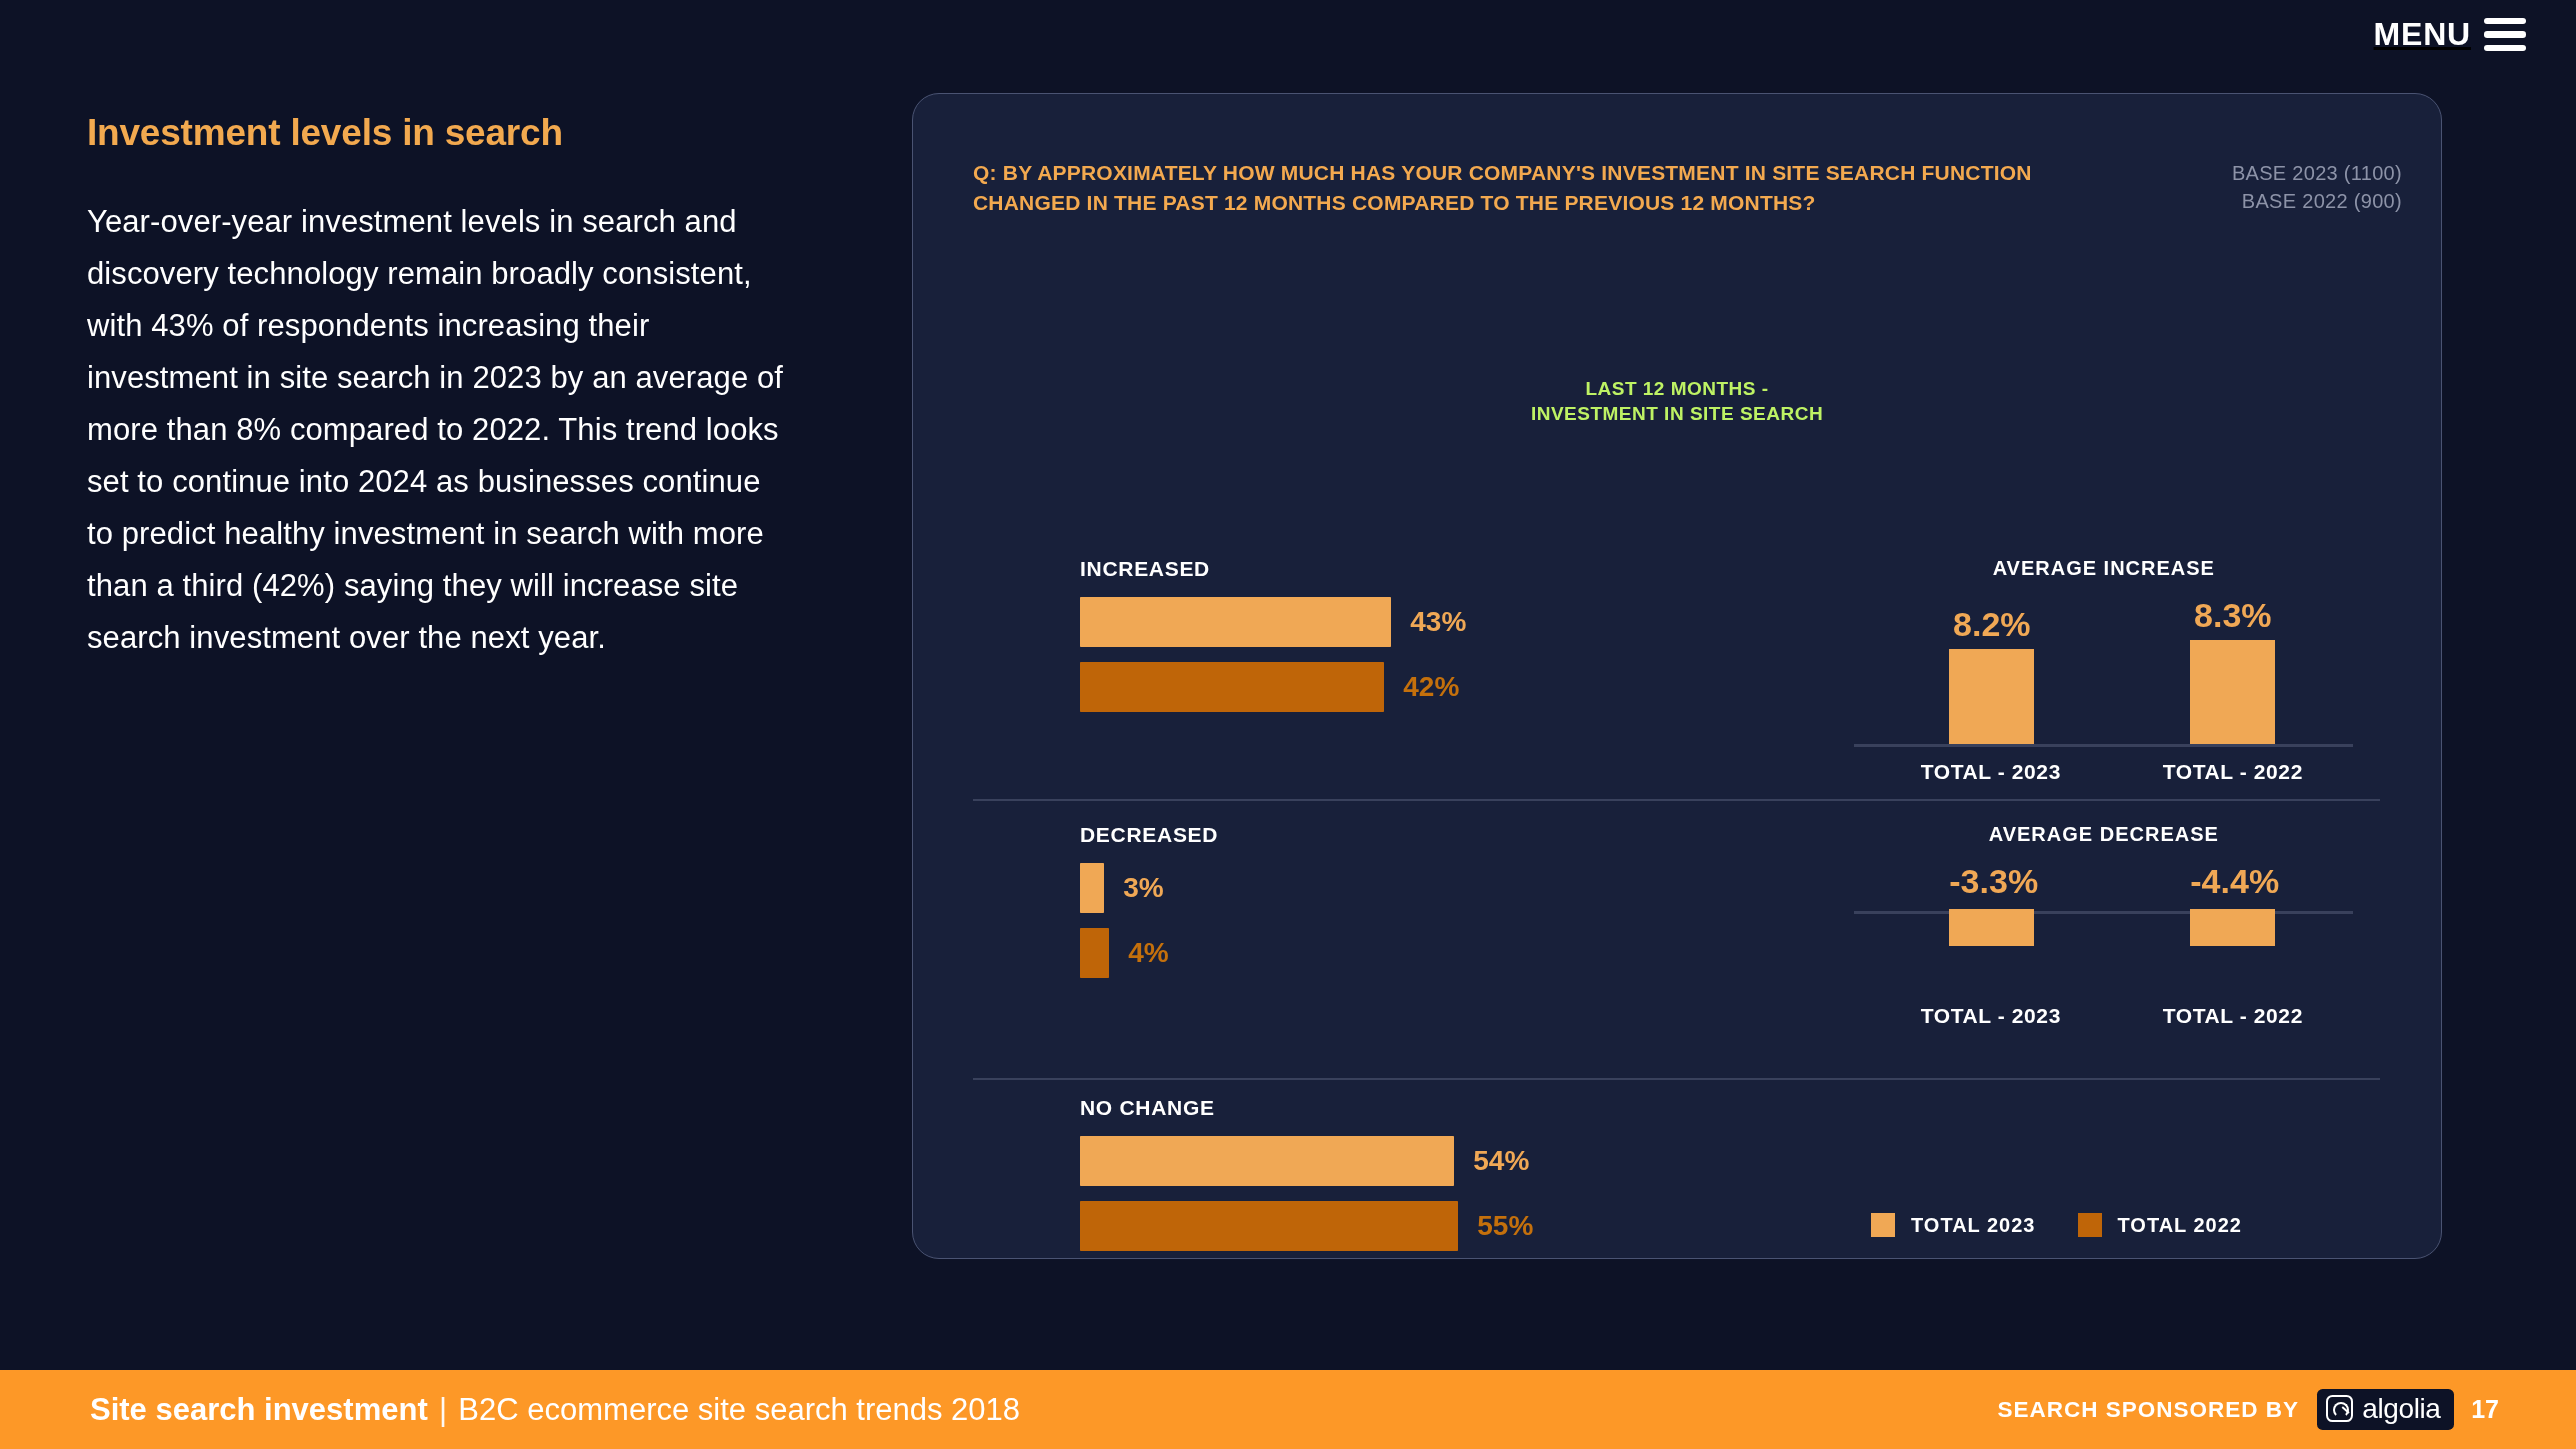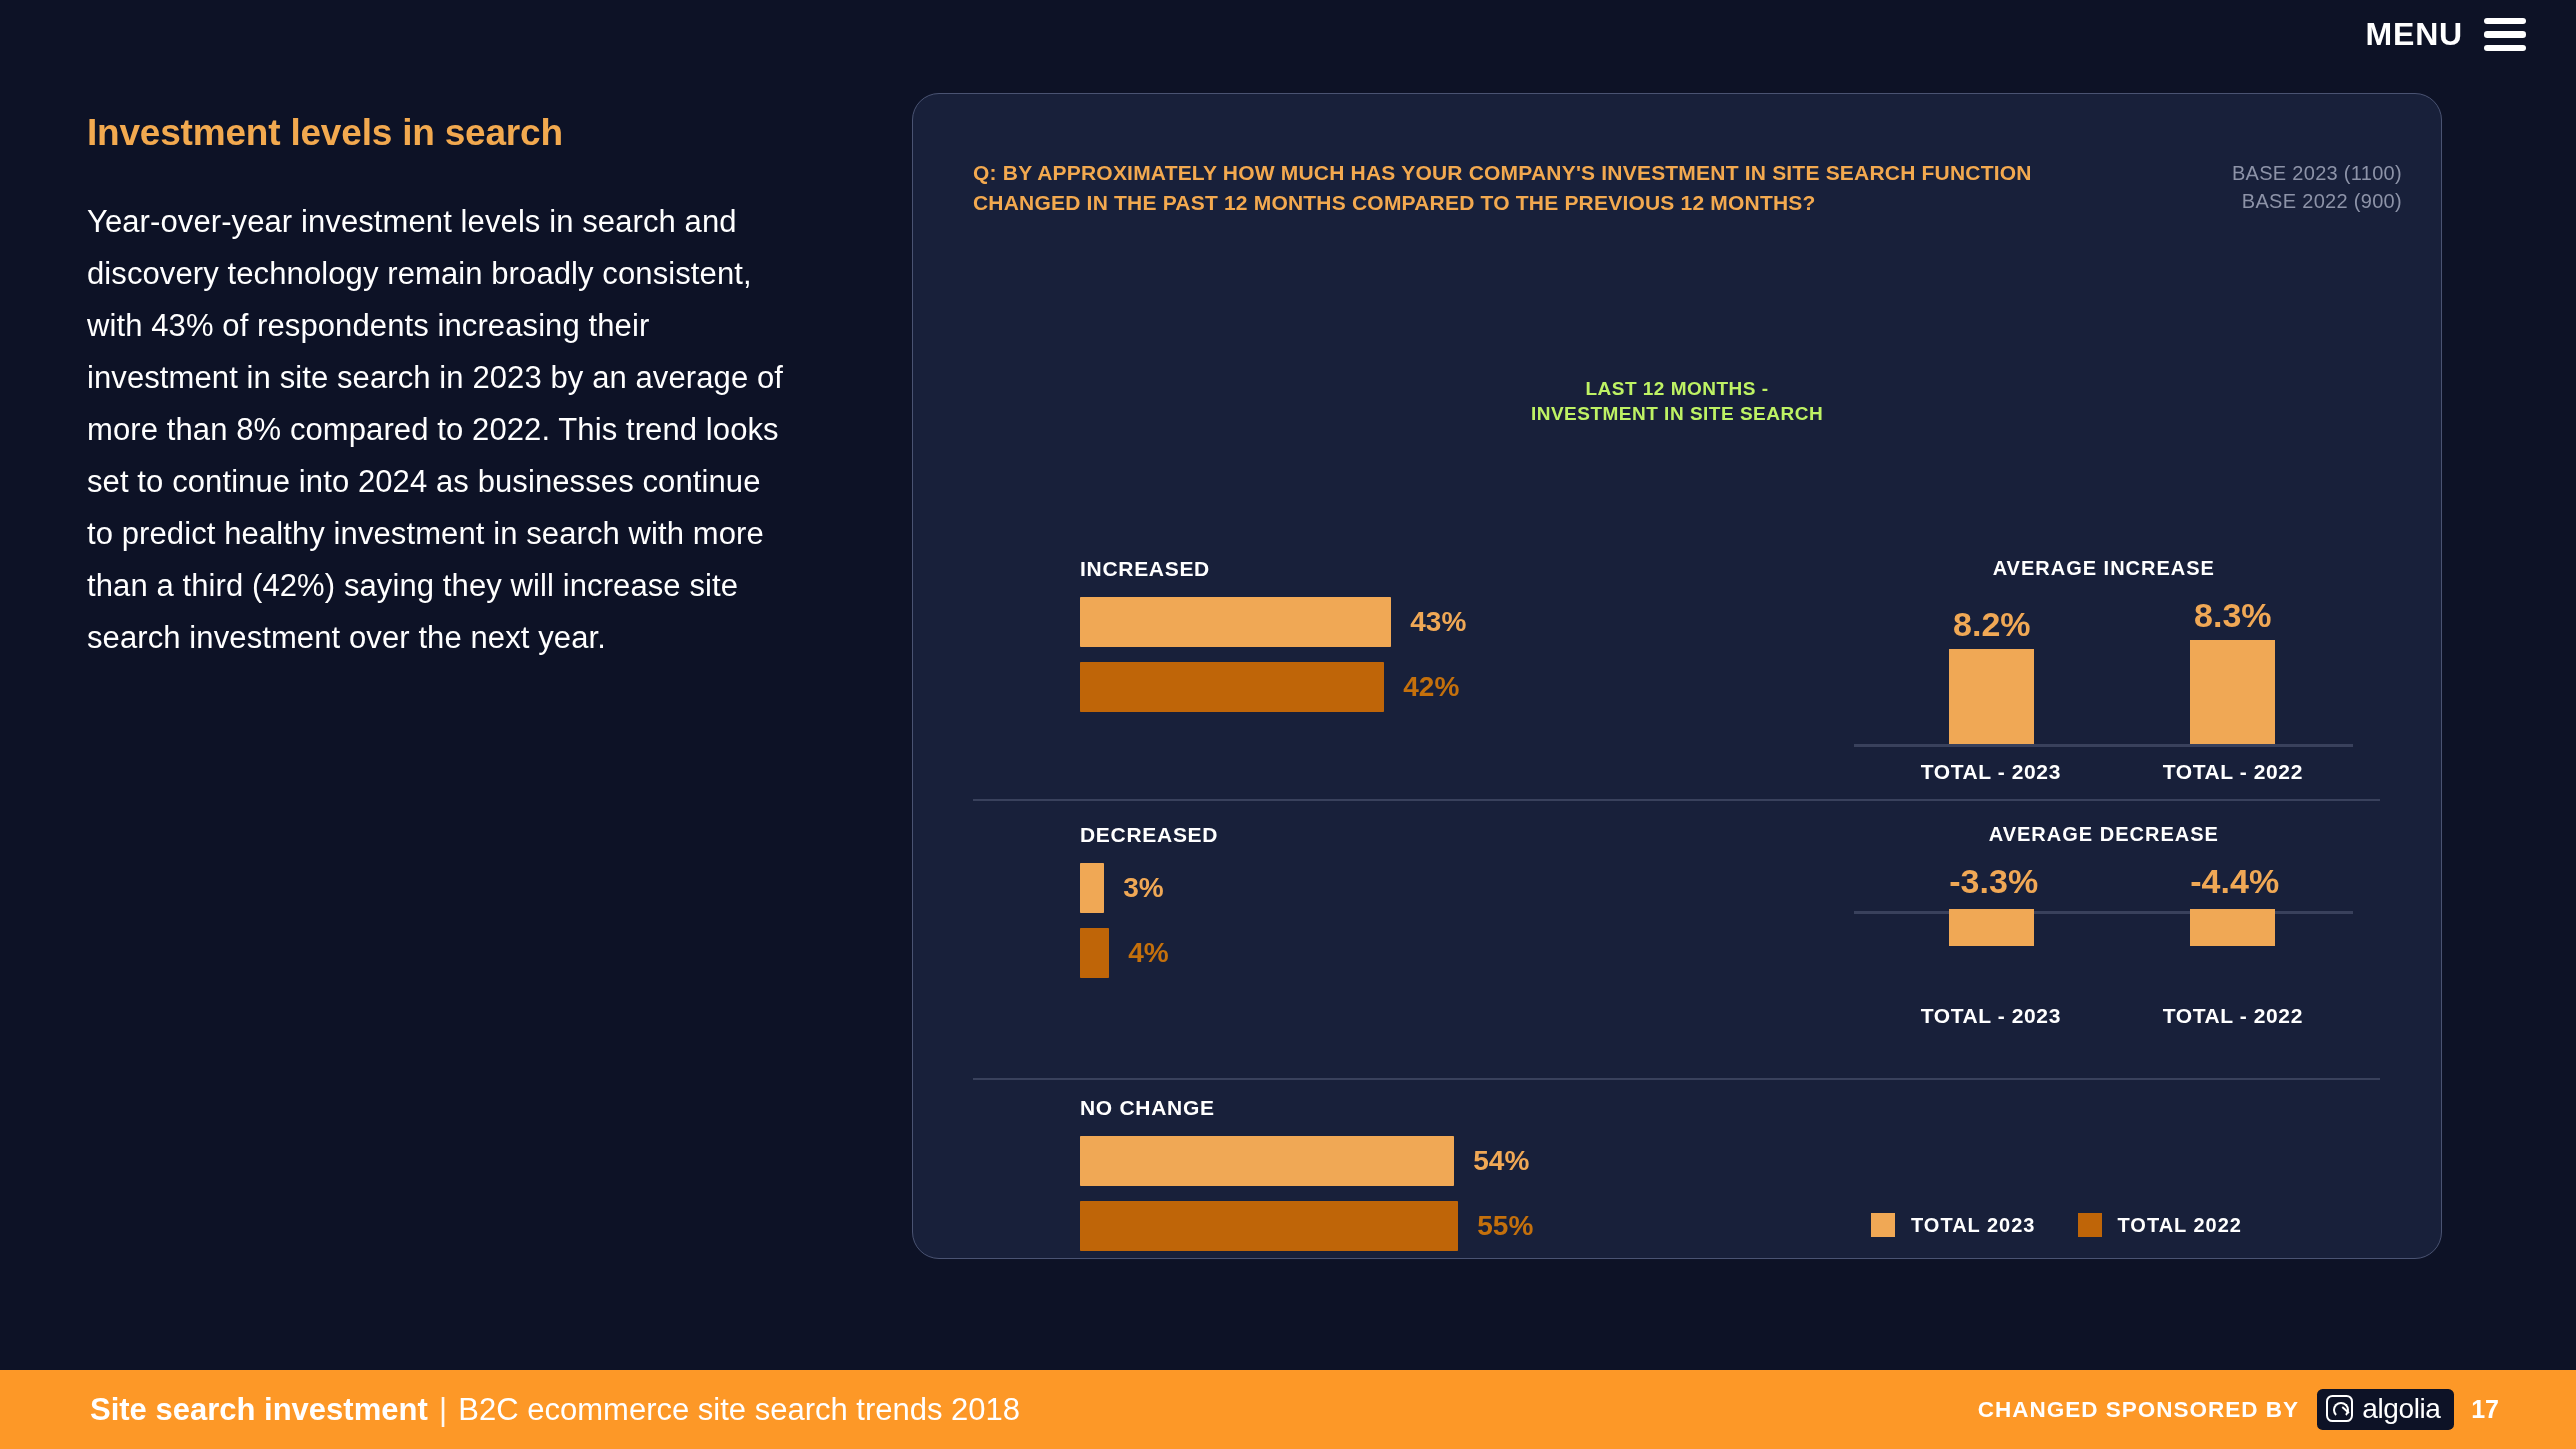--- a/index.html
+++ b/index.html
@@ -10,22 +10,23 @@
     position:relative;
     overflow:hidden;
   }
 
   
   .topbar {
     position:absolute; top:0; left:0; width:2576px; height:81px;
   }
   .menu-btn {
     position:absolute; right:50px; top:17.7px;
-    display:flex; align-items:center; gap:21px;
+    display:flex; align-items:center; gap:13px;
     cursor:pointer;
+    text-decoration:underline;
   }
   .menu-label {
     color:#ffffff; font-size:32px; font-weight:700; letter-spacing:0.8px;
     line-height:1;
   }
   .hamburger { display:flex; flex-direction:column; gap:7.2px; }
   .hamburger span {
     display:block; width:42px; height:6.4px; border-radius:3.2px; background:#ffffff;
   }
 
@@ -303,21 +304,21 @@
   </div>
 </div>
 
 <div class="footer">
   <div class="footer-left">
     <span class="f-bold">Site search investment</span>
     <span class="f-sep">|</span>
     <span class="f-reg">B2C ecommerce site search trends 2018</span>
   </div>
   <div class="footer-right">
-    <span class="f-sponsor">CHANGED SPONSORED BY</span>
+    <span class="f-sponsor">SEARCH SPONSORED BY</span>
     <span class="algolia-logo">
       <span class="algolia-mark"></span>
       <span class="algolia-word">algolia</span>
     </span>
     <span class="page-no">17</span>
   </div>
 </div>
 
 
 </body></html>

